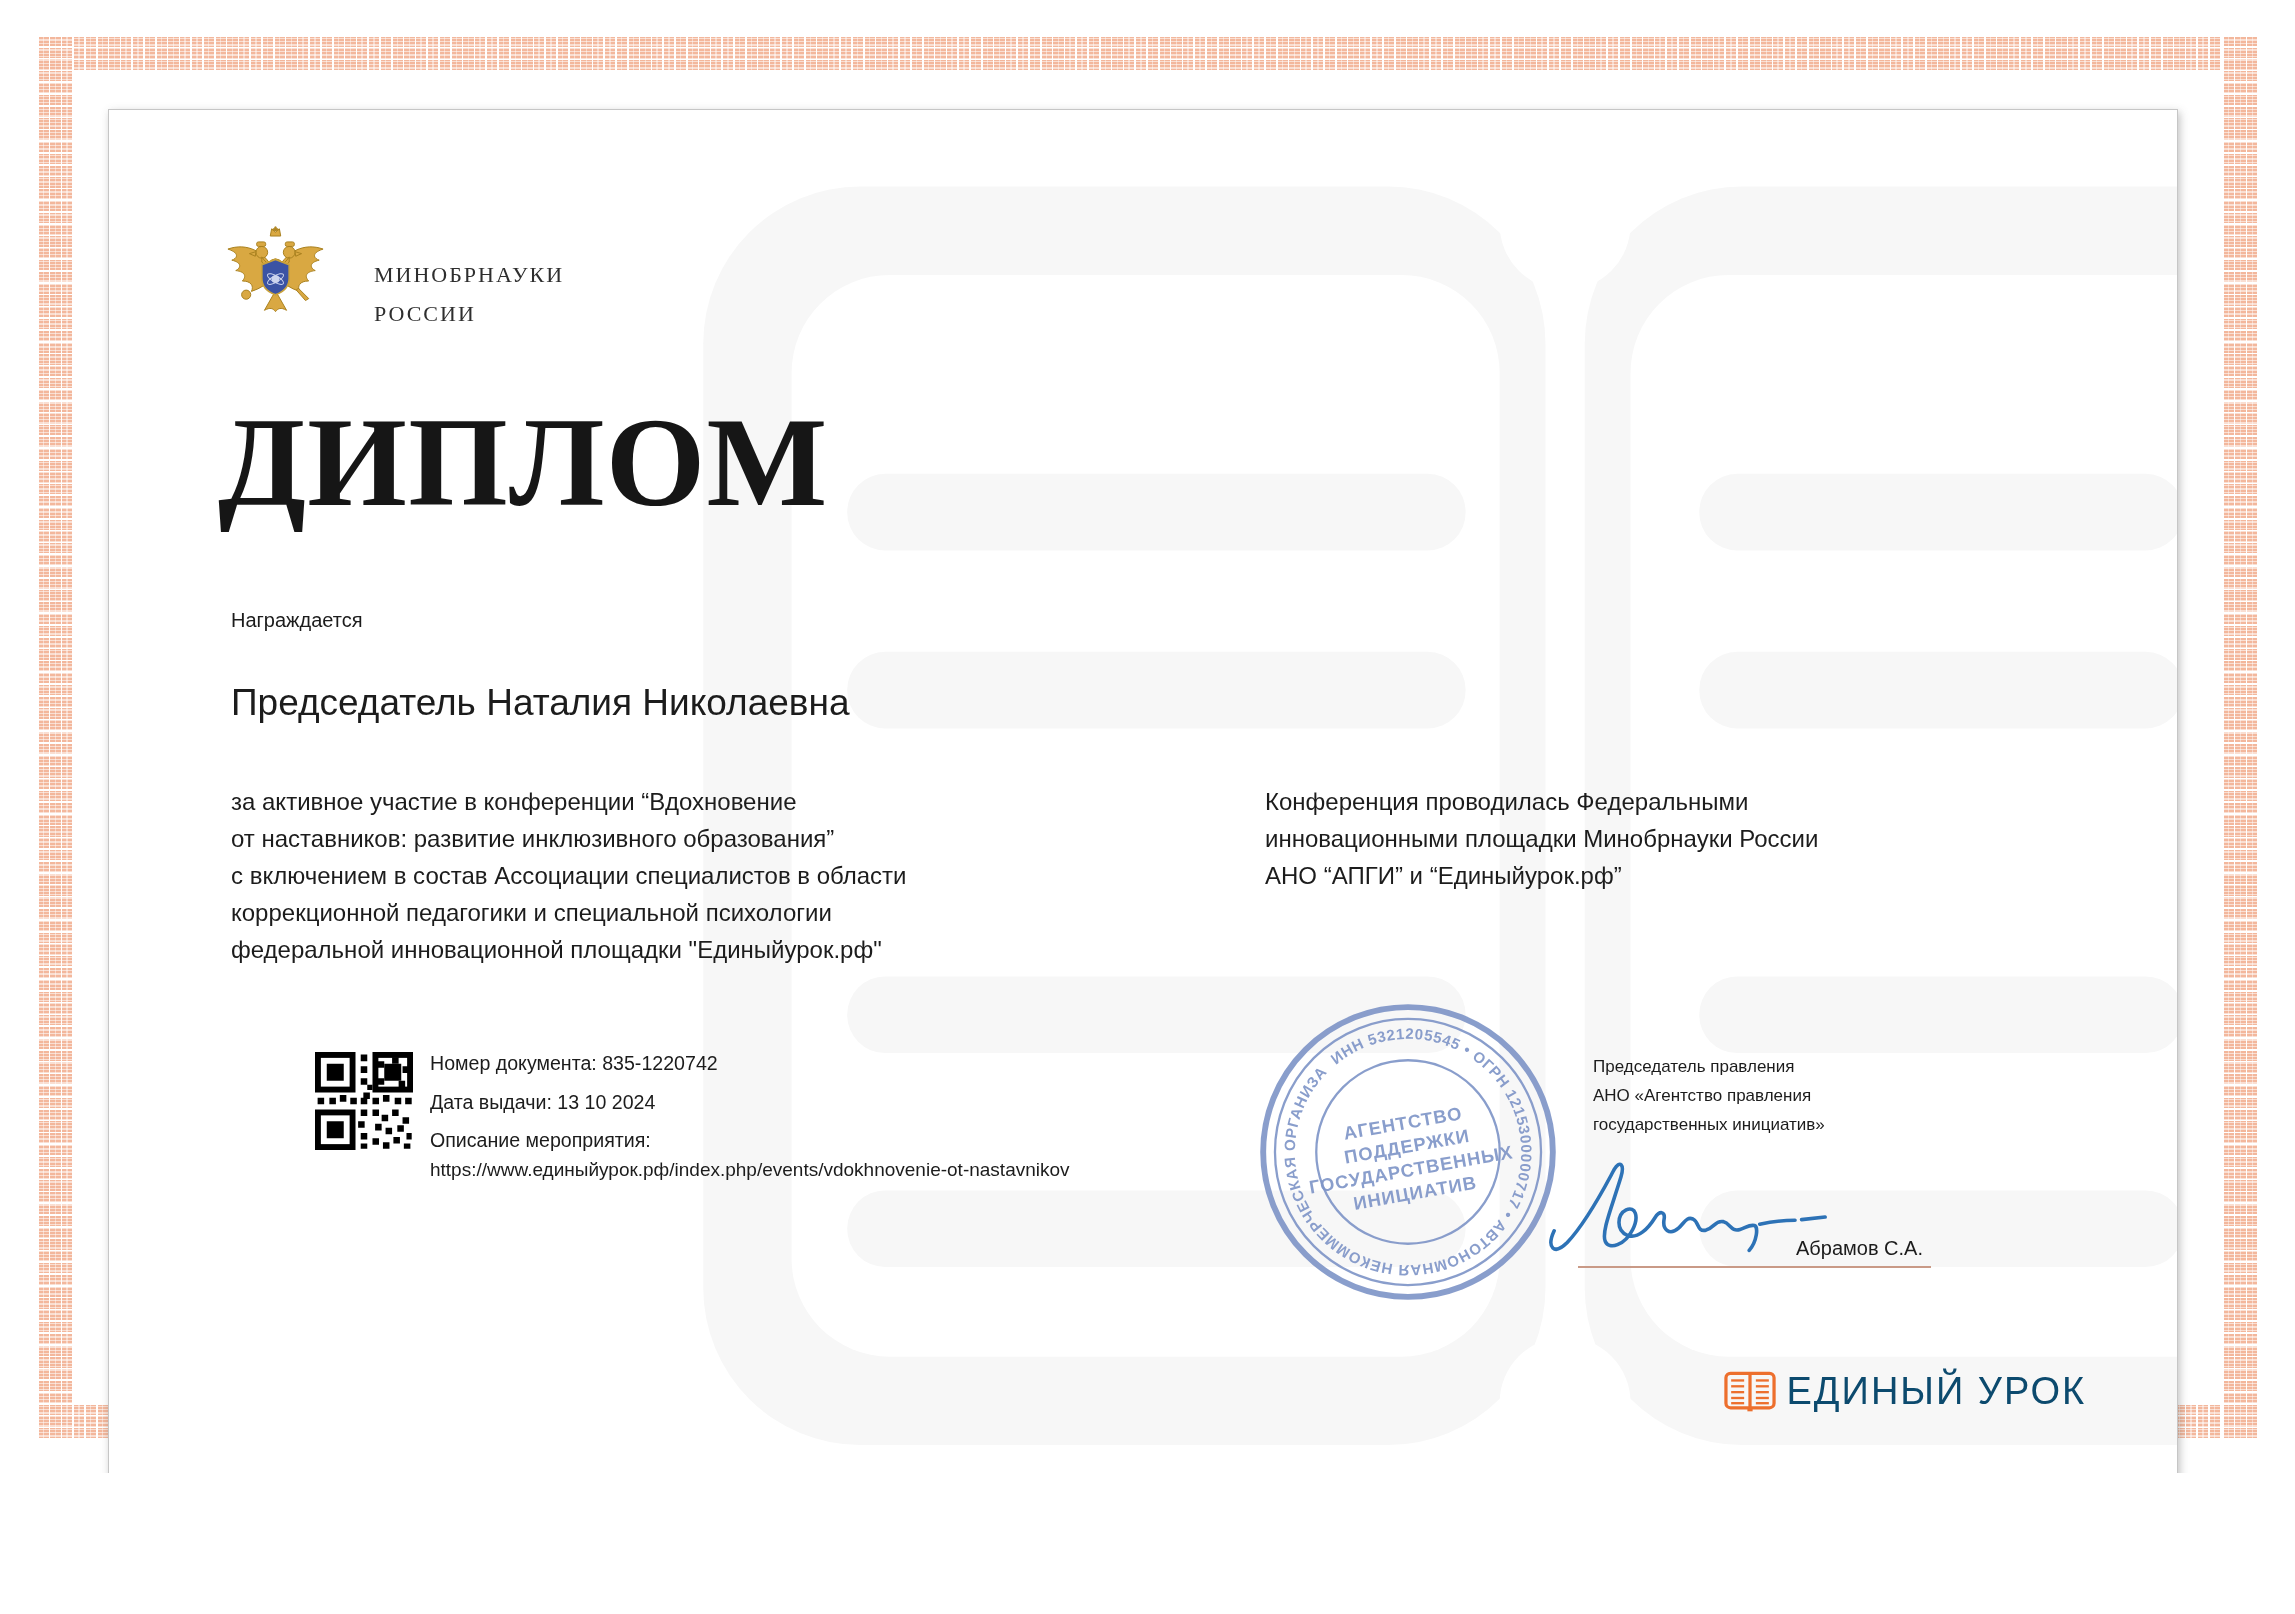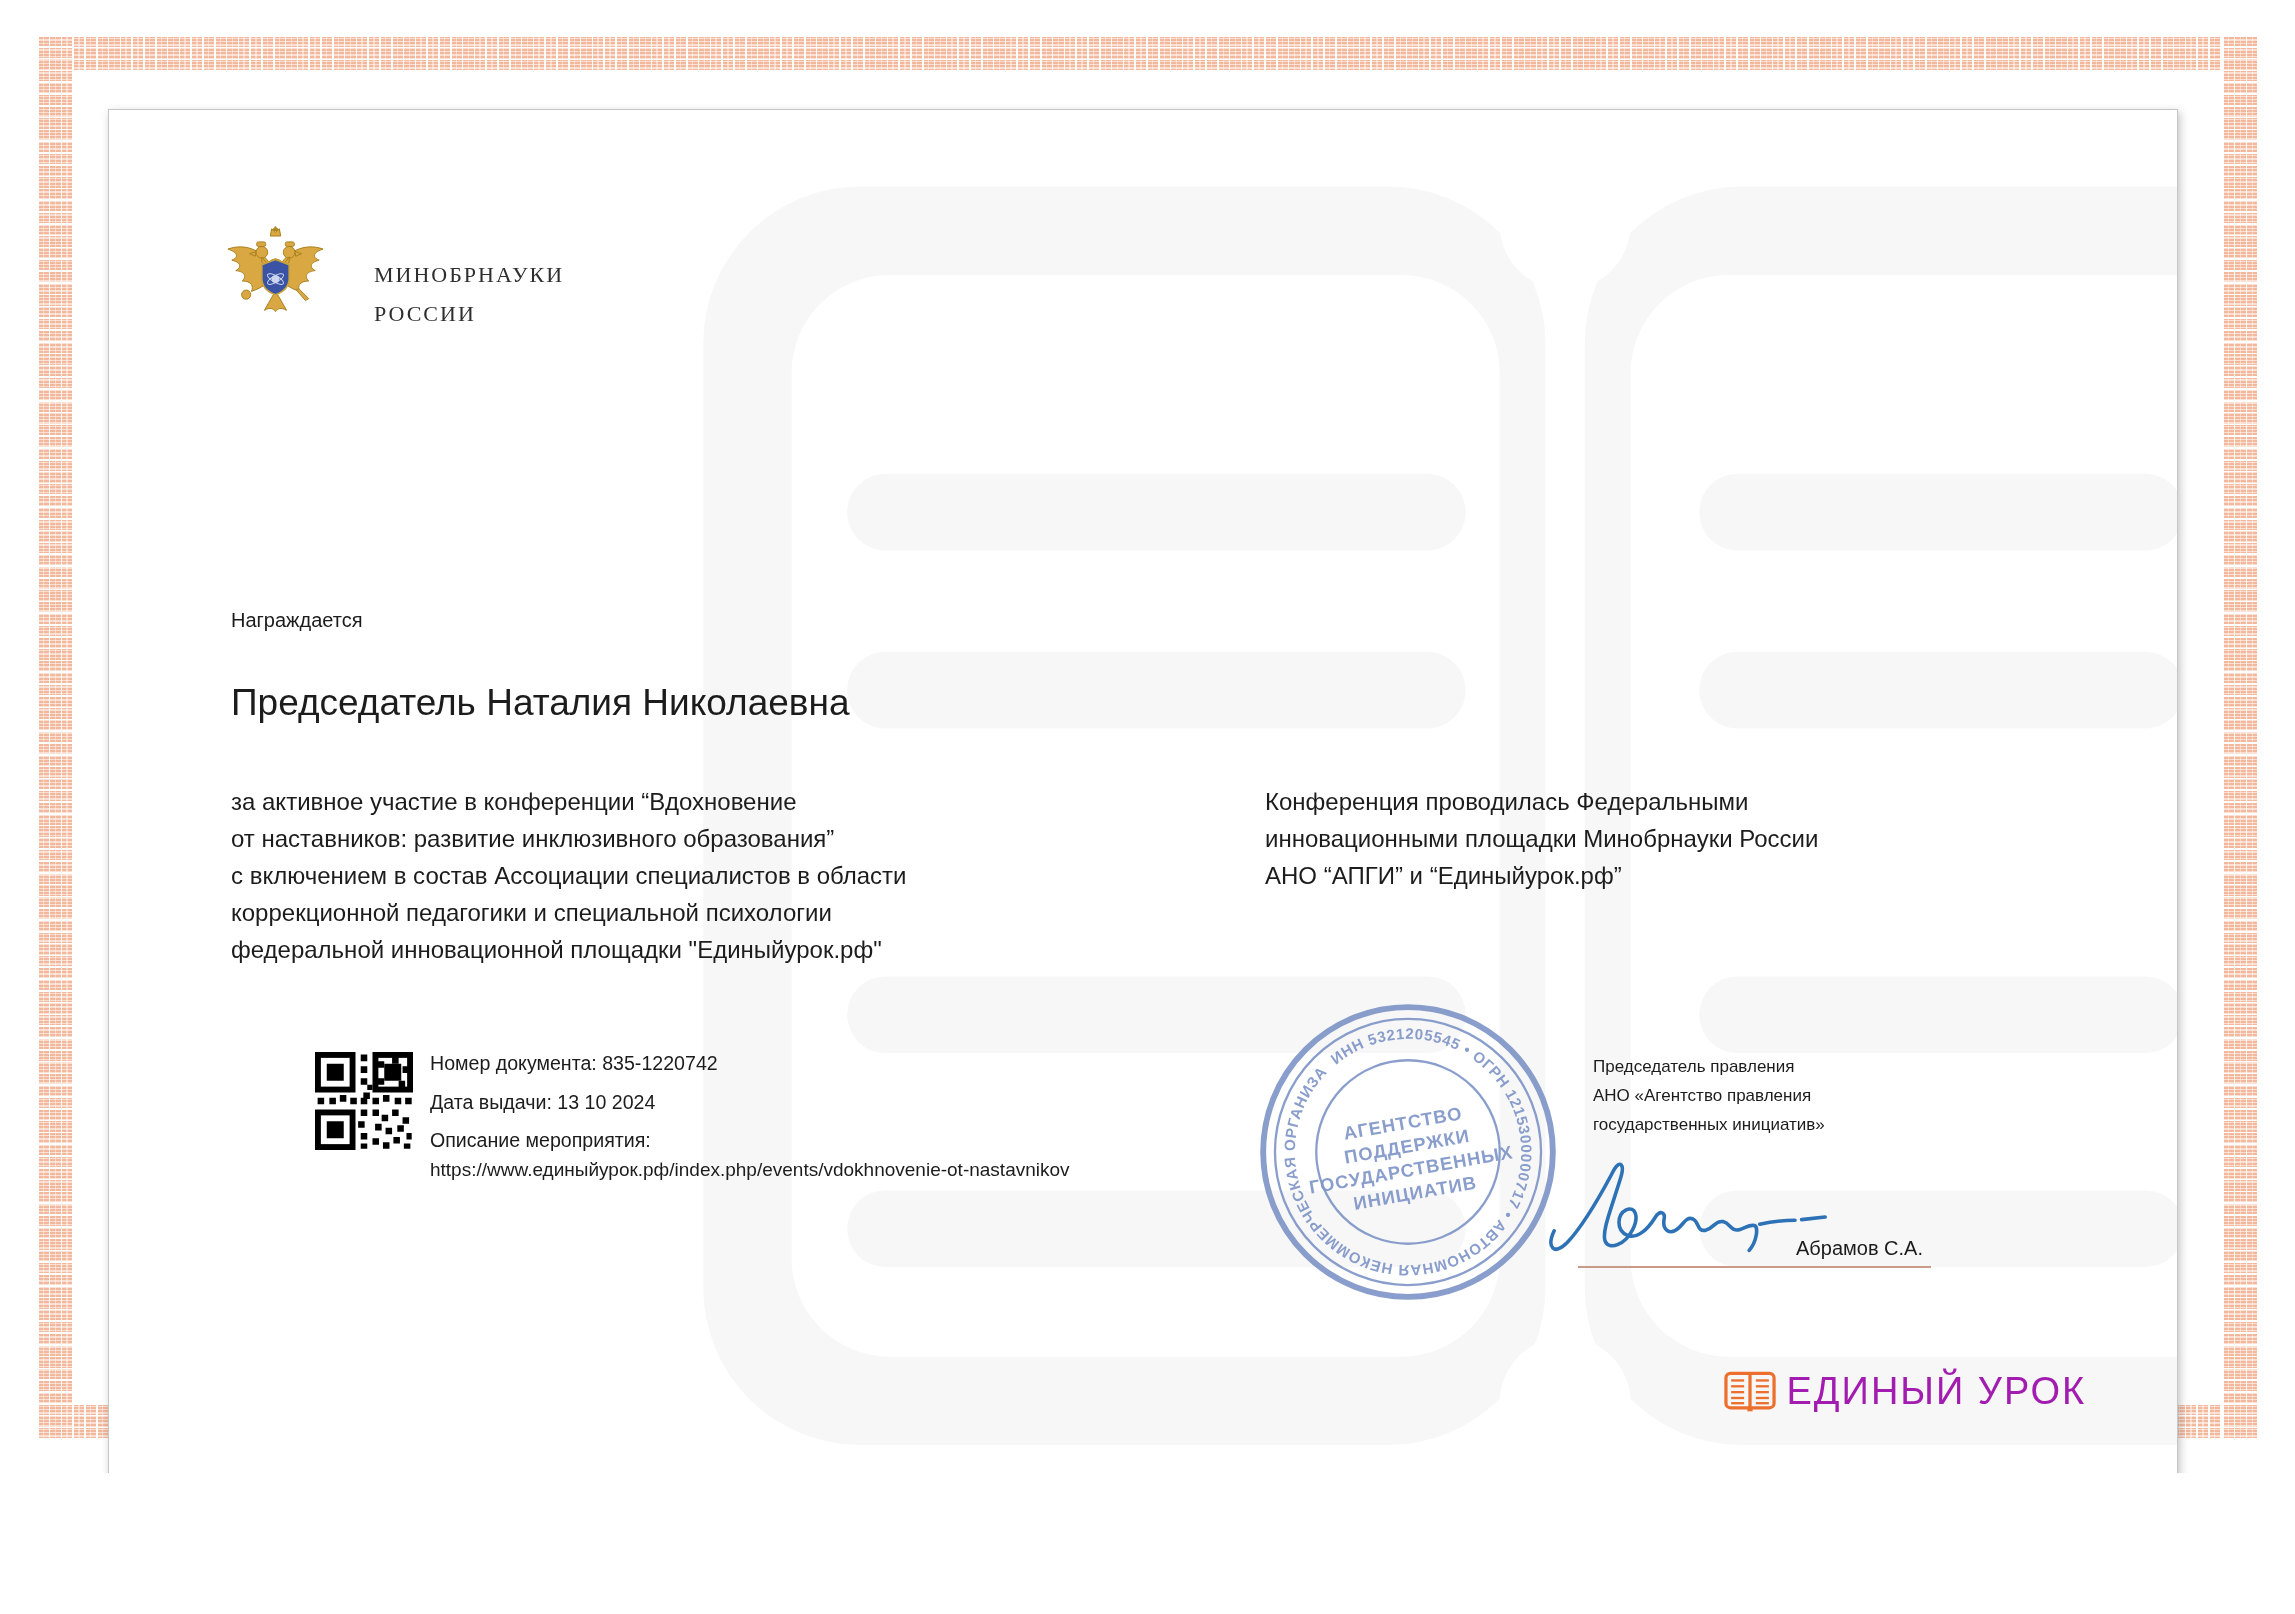--- a/index.html
+++ b/index.html
@@ -35,21 +35,21 @@
   .doc{left:321px;top:943px;font-size:19.6px;line-height:21.6px;}
   .doc .l2{margin-top:17px;}
   .doc .l3{margin-top:16.4px;}
   .doc .l4{margin-top:7.9px;font-size:19px;}
   .stamp{left:1145px;top:888px;}
   .signer{left:1484px;top:942px;font-size:17px;line-height:29px;}
   .signature{left:1436px;top:1042px;}
   .signer-name{left:1687px;top:1127px;font-size:20px;}
   .sig-underline{left:1469px;top:1156px;width:353px;height:2px;background:#c99a87;}
   .logo{left:1615px;top:1260px;display:flex;align-items:center;gap:10.5px;}
-  .logo-text{font-size:38px;letter-spacing:2px;color:#a21caf;white-space:nowrap;}
+  .logo-text{font-size:38px;letter-spacing:2px;color:#0c4a6e;white-space:nowrap;}
 </style>
 </head>
 <body>
 
 <div class="page">
 
   <div class="band band-top"></div>
   <div class="band band-bottom"></div>
   <div class="band band-left"></div>
   <div class="band band-right"></div>
@@ -103,20 +103,21 @@
       <circle cx="85" cy="86" r="6" fill="#cdd5ee"></circle>
       <ellipse cx="85" cy="86" rx="14" ry="5" fill="none" stroke="#cdd5ee" stroke-width="1.5" transform="rotate(30 85 86)"></ellipse>
       <ellipse cx="85" cy="86" rx="14" ry="5" fill="none" stroke="#cdd5ee" stroke-width="1.5" transform="rotate(-30 85 86)"></ellipse>
     </svg>
 
     <div class="ministry">
       <div>МИНОБРНАУКИ</div>
       <div>РОССИИ</div>
     </div>
 
+    <h1 class="title">ДИПЛОМ</h1>
 
     <div class="award-label">Награждается</div>
     <div class="recipient">Председатель Наталия Николаевна</div>
 
     <div class="body-left">
       <div>за активное участие в конференции “Вдохновение</div>
       <div>от наставников: развитие инклюзивного образования”</div>
       <div>с включением в состав Ассоциации специалистов в области</div>
       <div>коррекционной педагогики и специальной психологии</div>
       <div>федеральной инновационной площадки "Единыйурок.рф"</div>

